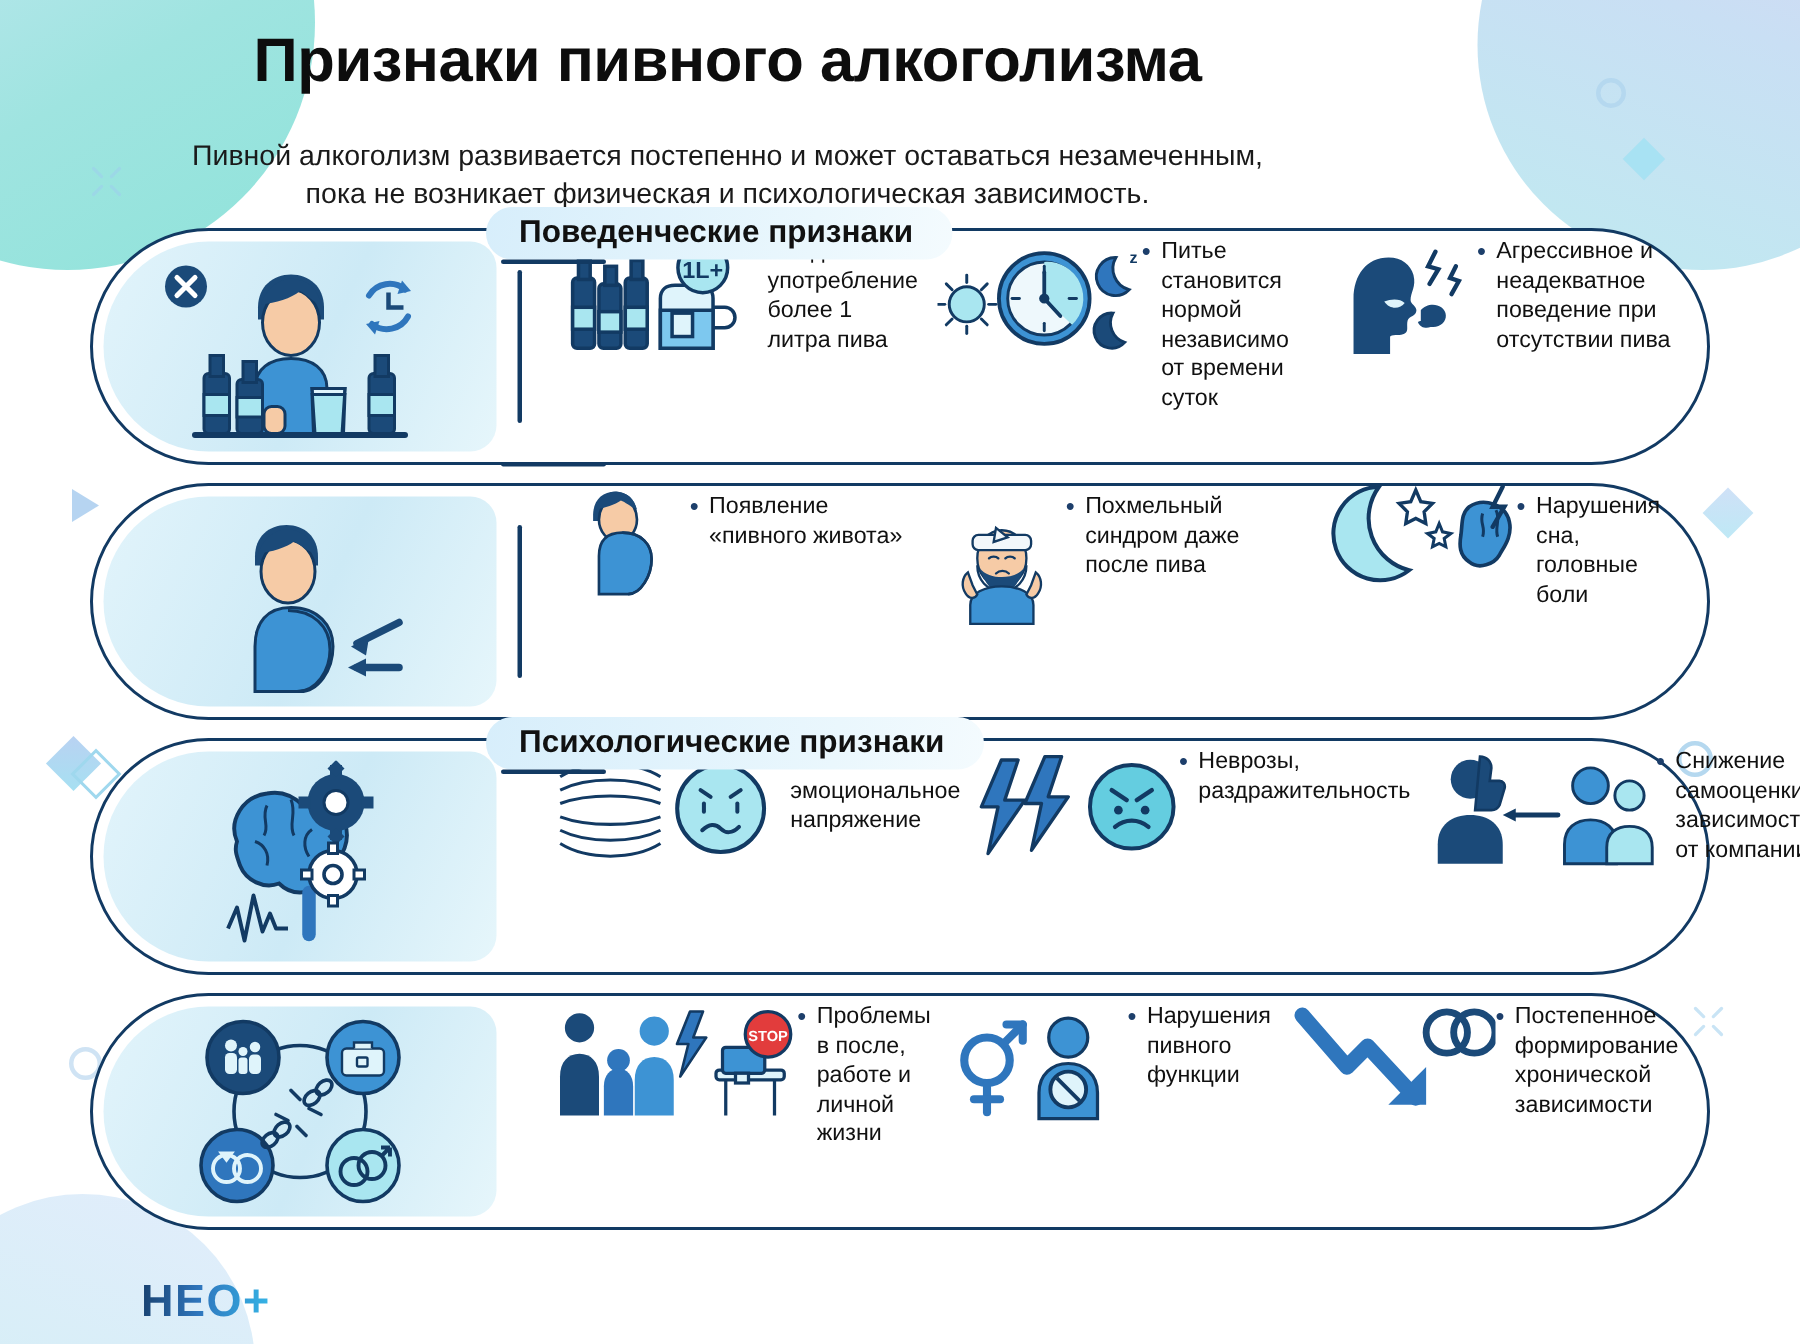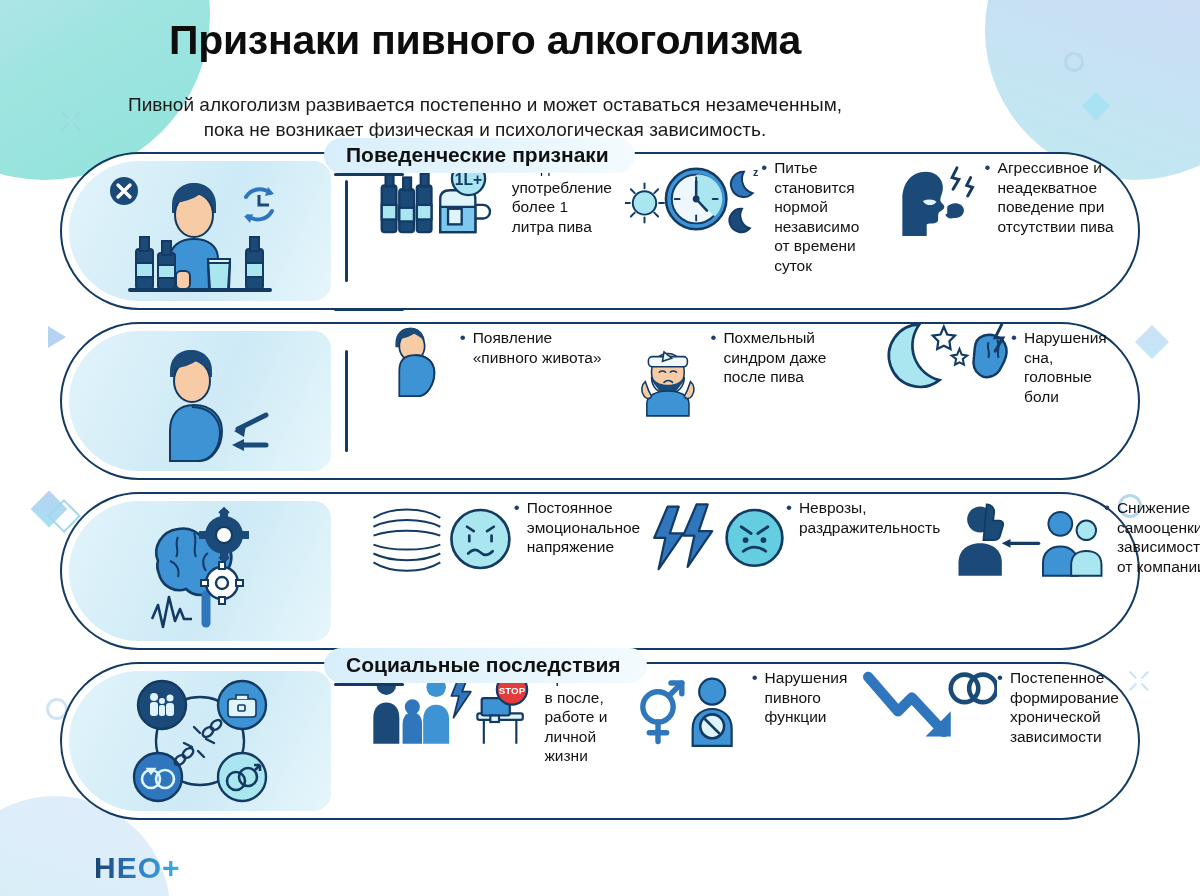--- a/index.html
+++ b/index.html
@@ -462,20 +462,24 @@
           </div>
           <div class="item-text">
             <span class="bullet">•</span>
             <span>Нарушения сна, головные боли</span>
           </div>
         </div>
       </div>
     </div>
 
     <div class="card">
+      <div class="sec-head">
+        <div class="pill">Психологические признаки</div>
+        <div class="pill-rule"></div>
+      </div>
 
       <div class="card-illus">
         <svg viewBox="0 0 208 128">
           <path d="M62 54c-6-14 4-30 20-32 10-2 18 2 24 8 10-4 24 0 28 12 4 12-2 22-8 28-2 10-10 18-22 18-6 0-10-2-14-6-10 4-22-2-26-12-2-6-4-10-2-16z" fill="#3d93d4" stroke="#123a63" stroke-width="2.6"></path>
           <g stroke="#123a63" stroke-width="2" fill="none">
             <path d="M82 30c-4 8 2 14-2 20"></path>
               <path d="M98 26c4 10-2 16 2 24"></path>
             <path d="M74 54c6 2 10 8 8 16"></path>
               <path d="M112 46c-6 4-6 12-2 18"></path>
           </g>
@@ -576,24 +580,20 @@
           </div>
           <div class="item-text">
             <span class="bullet">•</span>
             <span>Снижение самооценки, зависимость от компании</span>
           </div>
         </div>
       </div>
     </div>
 
     <div class="card">
-      <div class="sec-head">
-        <div class="pill">Социальные последствия</div>
-        <div class="pill-rule"></div>
-      </div>
 
       <div class="card-illus">
         <svg viewBox="0 0 208 128">
           <circle cx="104" cy="64" r="44" fill="none" stroke="#123a63" stroke-width="2.4"></circle>
           <circle cx="66" cy="28" r="24" fill="#1b4a79" stroke="#123a63" stroke-width="2.4"></circle>
           <g fill="#dff4fb">
               <circle cx="58" cy="20" r="4"></circle>
               <rect x="54" y="25" width="8" height="14" rx="3"></rect>
           <circle cx="74" cy="21" r="3.5"></circle>
               <rect x="70" y="26" width="8" height="13" rx="3"></rect>

